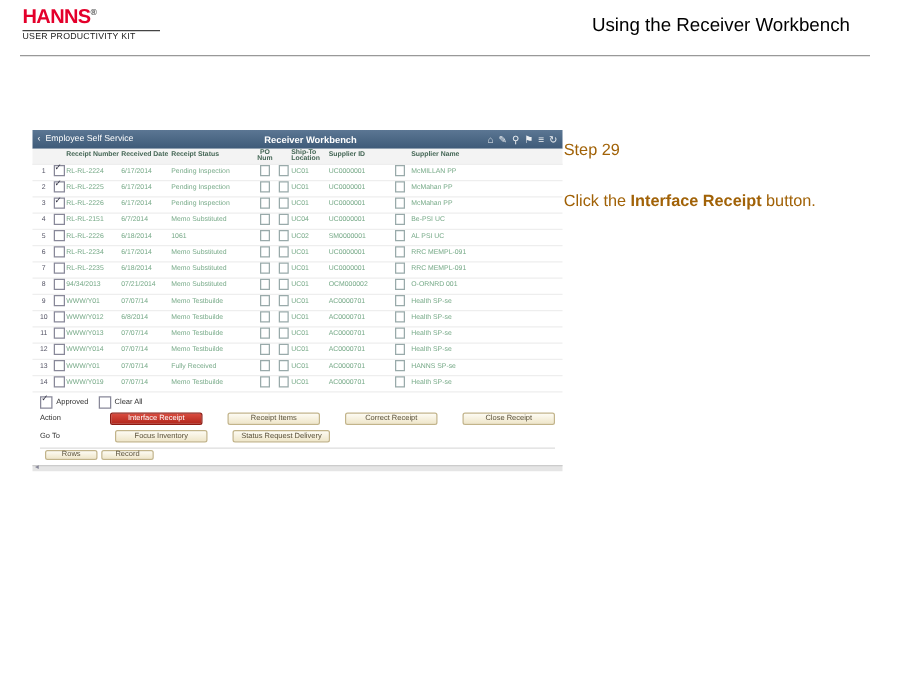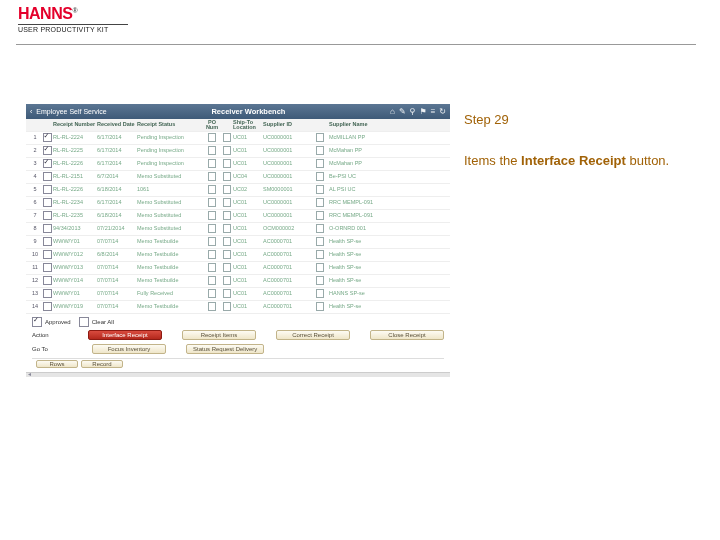--- a/index.html
+++ b/index.html
@@ -58,21 +58,21 @@
     border-top: 1px solid #999;
   }
 
   
   .body {
     position: absolute;
     top: 104px;
     left: 26px;
     right: 24px;
     display: flex;
-    gap: 14px;
+    gap: 1px;
   }
   .shot {
     width: 424px;
     height: 288px;
     background: #fff;
     font-size: 6px;
     color: #555;
     line-height: 1;
   }
   .instruct {
@@ -189,20 +189,21 @@
 <body>
 
 <div class="page">
   <div class="hdr">
     <div class="logo-block">
       <div class="oracle-logo">
         <span>HANNS</span><sup>®</sup>
       </div>
       <div class="upk">USER PRODUCTIVITY KIT</div>
     </div>
+    <div class="doc-title">Using the Receiver Workbench</div>
   </div>
   <div class="hr"></div>
 
   <div class="body">
 
     <div class="shot">
       <div class="titlebar">
         <span class="back">‹</span>
         <span>Employee Self Service</span>
         <span class="center">Receiver Workbench</span>
@@ -442,17 +443,17 @@
         </div>
       </div>
       <div class="scroll">
           <span class="mark">◂</span>
         </div>
     </div>
 
     <div class="instruct">
       <div class="step">Step 29</div>
       <div>
-        <span>Items the </span><b>Interface Receipt</b><span> button.</span>
+        <span>Click the </span><b>Interface Receipt</b><span> button.</span>
       </div>
     </div>
   </div>
 </div>
 
 </body></html>

